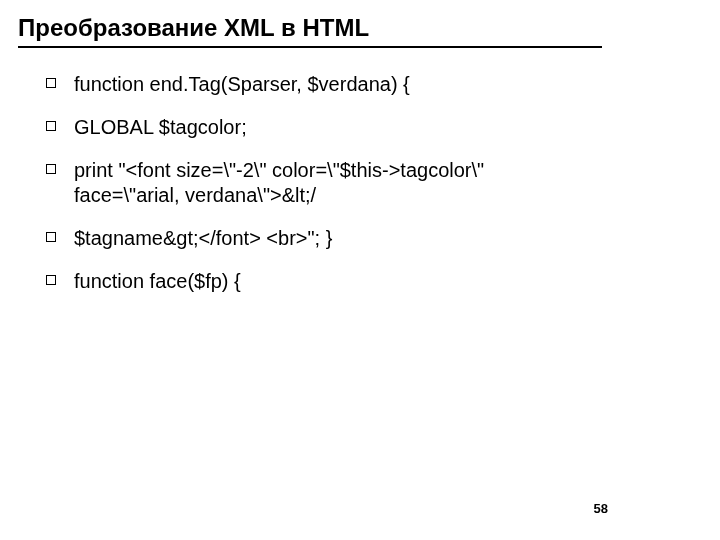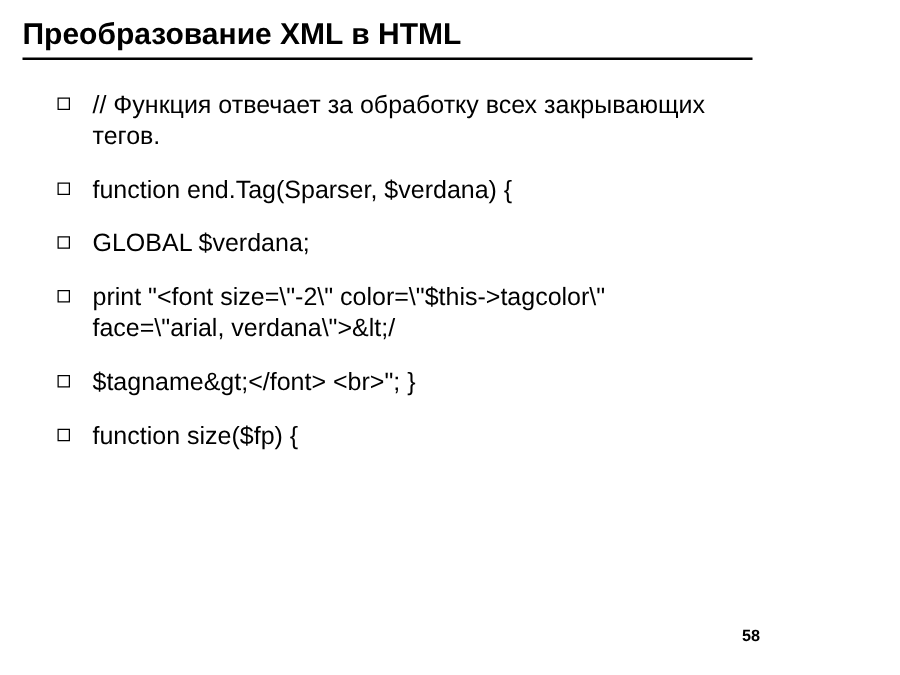--- a/index.html
+++ b/index.html
@@ -63,22 +63,21 @@
   }
 </style>
 </head>
 <body>
 
 <div class="slide">
   <h1 class="title">Преобразование XML в HTML</h1>
   <div class="underline"></div>
 
   <ul class="body">
-    <li>// Функция отвечает за обработку всех закрывающих тегов.</li>
     <li>function end.Tag(Sparser, $verdana) {</li>
-    <li>GLOBAL $verdana;</li>
+    <li>GLOBAL $tagcolor;</li>
     <li>print "&lt;font size=\"-2\" color=\"$this-&gt;tagcolor\" face=\"arial, verdana\"&gt;&amp;lt;/</li>
     <li>$tagname&amp;gt;&lt;/font&gt; &lt;br&gt;"; }</li>
-    <li>function size($fp) {</li>
+    <li>function face($fp) {</li>
   </ul>
 
   <div class="pagenum">58</div>
 </div>
 
 </body></html>

